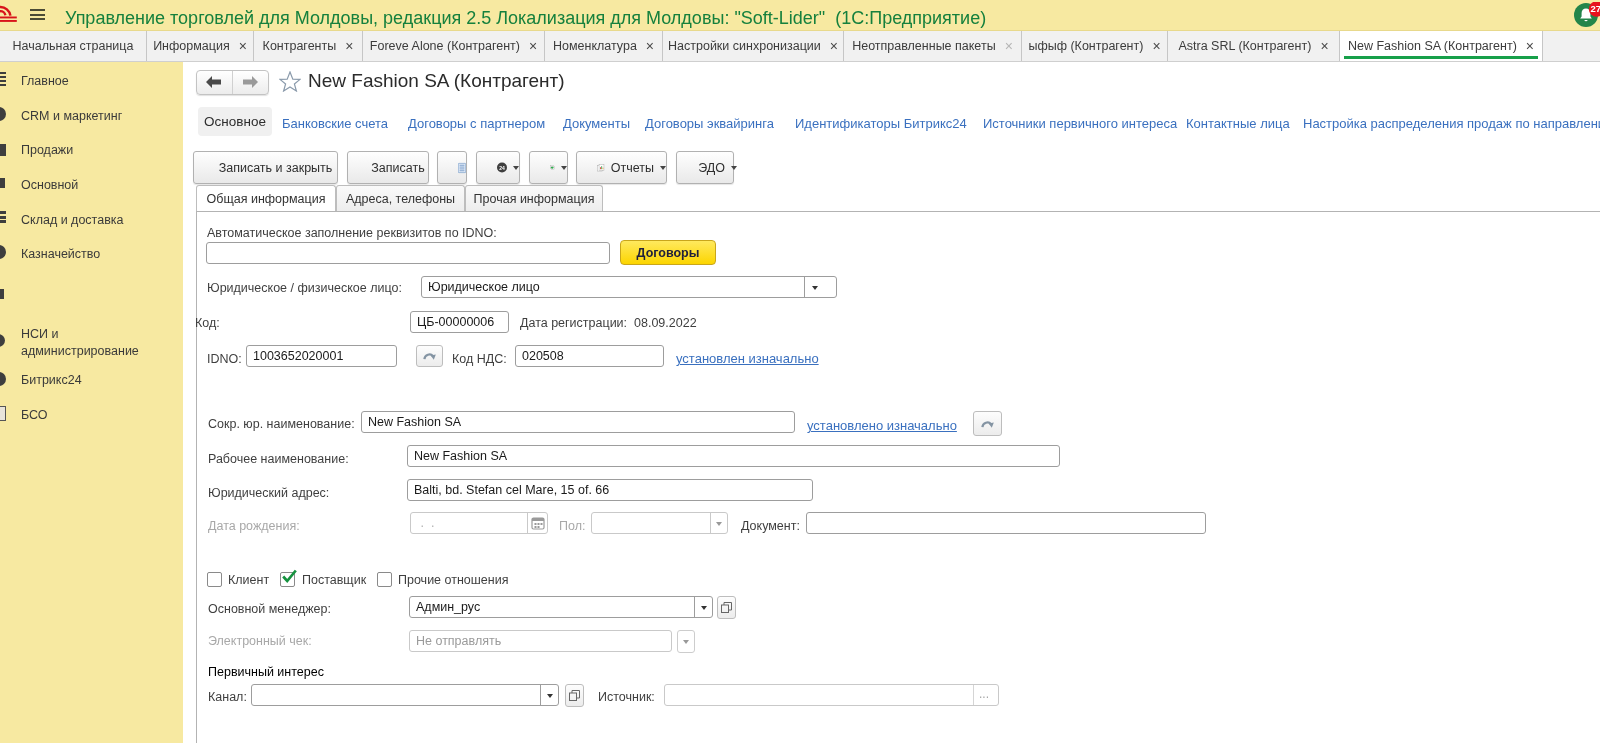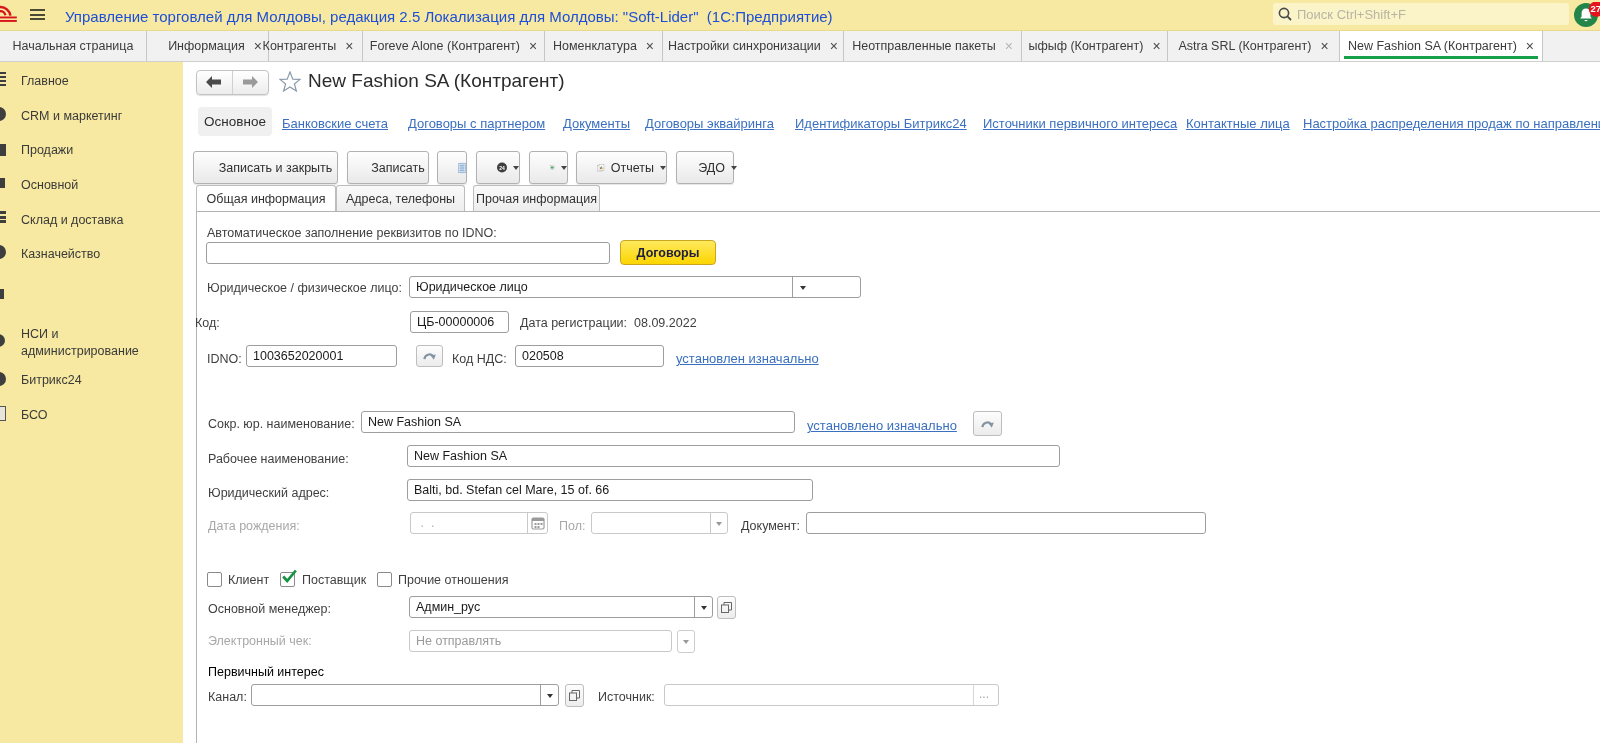--- a/index.html
+++ b/index.html
@@ -1,21 +1,21 @@
 <!DOCTYPE html>
 <html><head>
 <meta charset="utf-8">
 <style>
 html,body{margin:0;padding:0;}
 body{width:1600px;height:743px;overflow:hidden;font-family:"Liberation Sans",sans-serif;background:#fff;}
 #page{position:relative;width:1600px;height:743px;overflow:hidden;background:#fff;}
 .abs{position:absolute;}
 
 #topbar{position:absolute;left:0;top:0;width:1600px;height:30px;background:#f7e9a1;border-bottom:1px solid #e8d98c;}
-#apptitle{position:absolute;left:65px;top:8px;font-size:15px;color:#1d4ed8;white-space:nowrap;}
+#apptitle{position:absolute;left:65px;top:8px;font-size:18px;color:#15803d;white-space:nowrap;}
 #searchbox{position:absolute;left:1273px;top:3px;width:296px;height:22px;background:#fbf4c9;border-radius:3px;}
 #searchtxt{position:absolute;left:24px;top:4px;font-size:13px;color:#b9b4a2;}
 
 #tabbar{position:absolute;left:0;top:31px;width:1600px;height:30px;background:#f1f1f1;border-bottom:1px solid #cfcfcf;}
 .tab{position:absolute;top:0;height:30px;box-sizing:border-box;border-right:1px solid #c6c6c6;display:flex;align-items:center;justify-content:center;font-size:12.5px;color:#3c3c3c;white-space:nowrap;}
 .tab .x{margin-left:9px;color:#4a4a4a;font-size:14px;font-family:"Liberation Sans";}
 .tab .x.gray{color:#b5b5b5;}
 .tab.active{background:#fff;}
 .tab.active .greenbar{position:absolute;left:4px;right:4px;bottom:2px;height:3px;background:#17a04a;}
 
@@ -24,21 +24,21 @@
 .sbicon{position:absolute;left:0;width:7px;overflow:hidden;}
 
 #main{position:absolute;left:183px;top:62px;width:1417px;height:681px;background:#fff;}
 
 #navbtns{position:absolute;left:13px;top:8px;width:71px;height:23px;border:1px solid #c3c3c3;border-radius:4px;background:linear-gradient(#fff,#ececec);box-shadow:0 1px 1px rgba(0,0,0,0.12);}
 #navbtns .sep{position:absolute;left:35px;top:0;width:1px;height:23px;background:#d0d0d0;}
 #star{position:absolute;left:96px;top:9px;}
 #ftitle{position:absolute;left:125px;top:8px;font-size:19px;color:#2b2b2b;white-space:nowrap;}
 
 #osnbox{position:absolute;left:15px;top:45px;width:74px;height:29px;background:#f0f0f0;border-radius:4px;display:flex;align-items:center;justify-content:center;font-size:13.5px;color:#2e2e2e;}
-.navlink{position:absolute;top:54px;font-size:13px;color:#3a70bf;text-decoration:underline;white-space:nowrap;}
+.navlink{position:absolute;top:54px;font-size:13px;color:#3a70bf;white-space:nowrap;}
 
 .tbtn{position:absolute;top:89px;height:33px;box-sizing:border-box;border:1px solid #b1b1b1;border-radius:3px;background:linear-gradient(#fefefe,#e9e9e9);display:flex;align-items:center;justify-content:center;font-size:12.5px;color:#2f2f2f;box-shadow:0 1px 1px rgba(0,0,0,0.1);padding-left:20px;}
 .caret{display:inline-block;width:0;height:0;border-left:3.5px solid transparent;border-right:3.5px solid transparent;border-top:4px solid #444;margin-left:6px;}
 
 .ftab{position:absolute;top:123px;height:26px;box-sizing:border-box;border:1px solid #bdbdbd;border-bottom:none;border-radius:3px 3px 0 0;background:linear-gradient(#fafafa,#ededed);display:flex;align-items:center;justify-content:center;font-size:12.5px;color:#333;}
 .ftab.active{background:#fff;height:26px;z-index:2;}
 #ftabline{position:absolute;left:13px;top:149px;width:1404px;height:1px;background:#b3b3b3;}
 
 .lbl{position:absolute;font-size:12.5px;color:#3f3f3f;white-space:nowrap;}
 .lbl.dis{color:#a8a8a8;}
@@ -59,39 +59,32 @@
     <svg class="abs" style="left:0;top:0" width="20" height="26" viewBox="0 0 20 26">
       <path d="M -9.5 16.7 A 10 10 0 0 1 10.4 15.7" fill="none" stroke="#d8131a" stroke-width="2.5"></path>
       <path d="M -4.5 16 A 5 5 0 0 1 5.4 15.2" fill="none" stroke="#d8131a" stroke-width="2.4"></path>
       <rect x="-8" y="16.5" width="24.8" height="1.9" fill="#d8131a"></rect>
       <rect x="-8" y="20" width="24.8" height="1.9" fill="#d8131a"></rect>
     </svg>
     <div class="abs" style="left:30px;top:9px;width:15px;height:2px;background:#4b4b35"></div>
     <div class="abs" style="left:30px;top:13.5px;width:15px;height:2px;background:#4b4b35"></div>
     <div class="abs" style="left:30px;top:18px;width:15px;height:2px;background:#4b4b35"></div>
     <div id="apptitle">Управление торговлей для Молдовы, редакция 2.5 Локализация для Молдовы: "Soft-Lider"&nbsp; (1С:Предприятие)</div>
-    <div id="searchbox">
-      <svg class="abs" style="left:4px;top:3px" width="16" height="16" viewBox="0 0 16 16">
-          <circle cx="7" cy="7" r="4.6" fill="none" stroke="#4a4a4a" stroke-width="1.6"></circle>
-          <line x1="10.4" y1="10.4" x2="14" y2="14" stroke="#4a4a4a" stroke-width="1.8"></line>
-        </svg>
-      <div id="searchtxt">Поиск Ctrl+Shift+F</div>
-    </div>
     <svg class="abs" style="left:1574px;top:2px" width="30" height="27" viewBox="0 0 30 27">
       <circle cx="12" cy="13" r="12" fill="#23854a"></circle>
       <path d="M 12 6.5 C 9.2 6.5 7.6 8.6 7.6 11 L 7.6 14.6 L 6.2 16.6 L 17.8 16.6 L 16.4 14.6 L 16.4 11 C 16.4 8.6 14.8 6.5 12 6.5 Z" fill="#fff"></path>
       <path d="M 10.3 18 A 1.8 1.8 0 0 0 13.7 18 Z" fill="#fff"></path>
       <circle cx="22.6" cy="7" r="7.8" fill="#e8121c"></circle>
       <text x="21.8" y="10.2" font-size="9.5" font-weight="bold" fill="#fff" text-anchor="middle" font-family="Liberation Sans">27</text>
     </svg>
   </div>
 
   <div id="tabbar">
     <div class="tab" style="left:0;width:147px">Начальная страница</div>
-    <div class="tab" style="left:162px;width:107px">Информация<span class="x">×</span></div>
+    <div class="tab" style="left:147px;width:107px">Информация<span class="x">×</span></div>
     <div class="tab" style="left:254px;width:109px">Контрагенты<span class="x">×</span></div>
     <div class="tab" style="left:363px;width:182px">Foreve Alone (Контрагент)<span class="x">×</span></div>
     <div class="tab" style="left:545px;width:118px">Номенклатура<span class="x">×</span></div>
     <div class="tab" style="left:663px;width:181px">Настройки синхронизации<span class="x">×</span></div>
     <div class="tab" style="left:844px;width:178px">Неотправленные пакеты<span class="x gray">×</span></div>
     <div class="tab" style="left:1022px;width:146px">ыфыф (Контрагент)<span class="x">×</span></div>
     <div class="tab" style="left:1168px;width:172px">Astra SRL (Контрагент)<span class="x">×</span></div>
     <div class="tab active" style="left:1340px;width:203px">New Fashion SA (Контрагент)<span class="x">×</span><span class="greenbar"></span></div>
   </div>
 
@@ -211,30 +204,30 @@
           <rect x="2.5" y="6.2" width="13" height="3.4" rx="1.7" fill="#a3a3a3"></rect>
           <rect x="2.5" y="11" width="13" height="3.4" rx="1.7" fill="#a3a3a3"></rect>
           <path d="M 6.2 10.5 L 6.2 5 L 4 7.6 M 6.2 5 L 8.3 7.6" fill="none" stroke="#8a8a8a" stroke-width="1.3"></path>
           <path d="M 12 5.5 L 12 11 L 9.8 8.4 M 12 11 L 14.2 8.4" fill="none" stroke="#8a8a8a" stroke-width="1.3"></path>
         </svg>
       ЭДО<span class="caret"></span>
     </div>
 
     <div class="ftab active" style="left:13px;width:140px">Общая информация</div>
     <div class="ftab" style="left:153px;width:129px">Адреса, телефоны</div>
-    <div class="ftab" style="left:290px;width:127px">Прочая информация</div>
+    <div class="ftab" style="left:282px;width:138px">Прочая информация</div>
     <div id="ftabline"></div>
     <div class="abs" style="left:12.5px;top:150px;width:1px;height:531px;background:#b3b3b3"></div>
 
     <div class="lbl" style="left:24px;top:164px">Автоматическое заполнение реквизитов по IDNO:</div>
     <div class="inp" style="left:23px;top:180px;width:404px"></div>
     <div class="abs" style="left:437px;top:178px;width:96px;height:25px;box-sizing:border-box;border:1px solid #c9a61b;border-radius:4px;background:linear-gradient(#ffe95e,#fcd500);display:flex;align-items:center;justify-content:center;font-size:12.5px;font-weight:bold;color:#20203a;">Договоры</div>
 
     <div class="lbl" style="left:24px;top:219px">Юридическое / физическое лицо:</div>
-    <div class="inp" style="left:226px;top:214px;width:452px">Юридическое лицо
+    <div class="inp" style="left:238px;top:214px;width:416px">Юридическое лицо
       <div class="combosep" style="left:382px"></div>
       <span class="dcaret" style="left:390px;top:9px"></span>
     </div>
 
     <div class="lbl" style="left:12px;top:254px">Код:</div>
     <div class="inp" style="left:227px;top:249px;width:99px">ЦБ-00000006</div>
     <div class="lbl" style="left:337px;top:254px">Дата регистрации:&nbsp; 08.09.2022</div>
 
     <div class="lbl" style="left:24px;top:290px">IDNO:</div>
     <div class="inp" style="left:63px;top:283px;width:151px">1003652020001</div>

